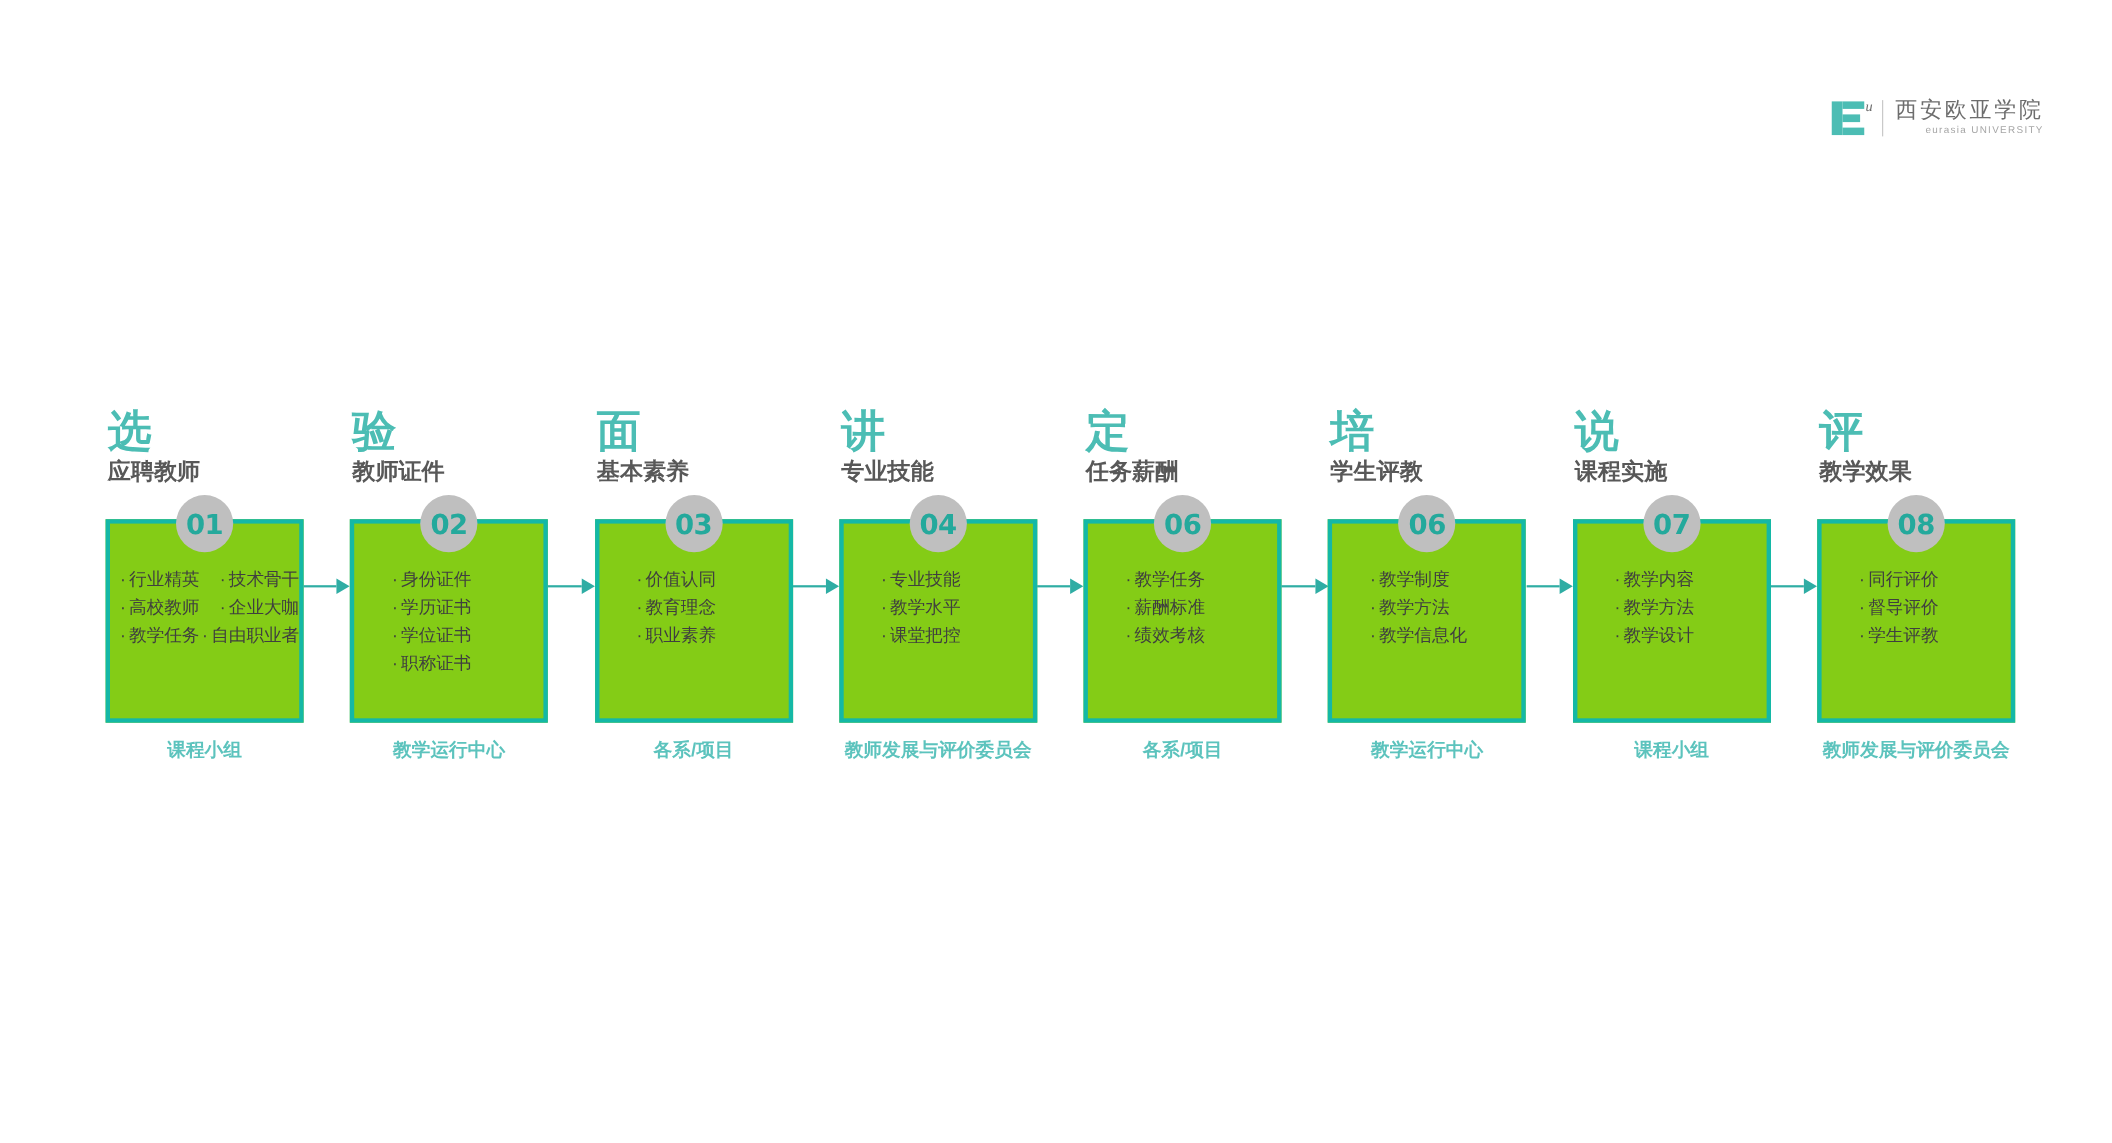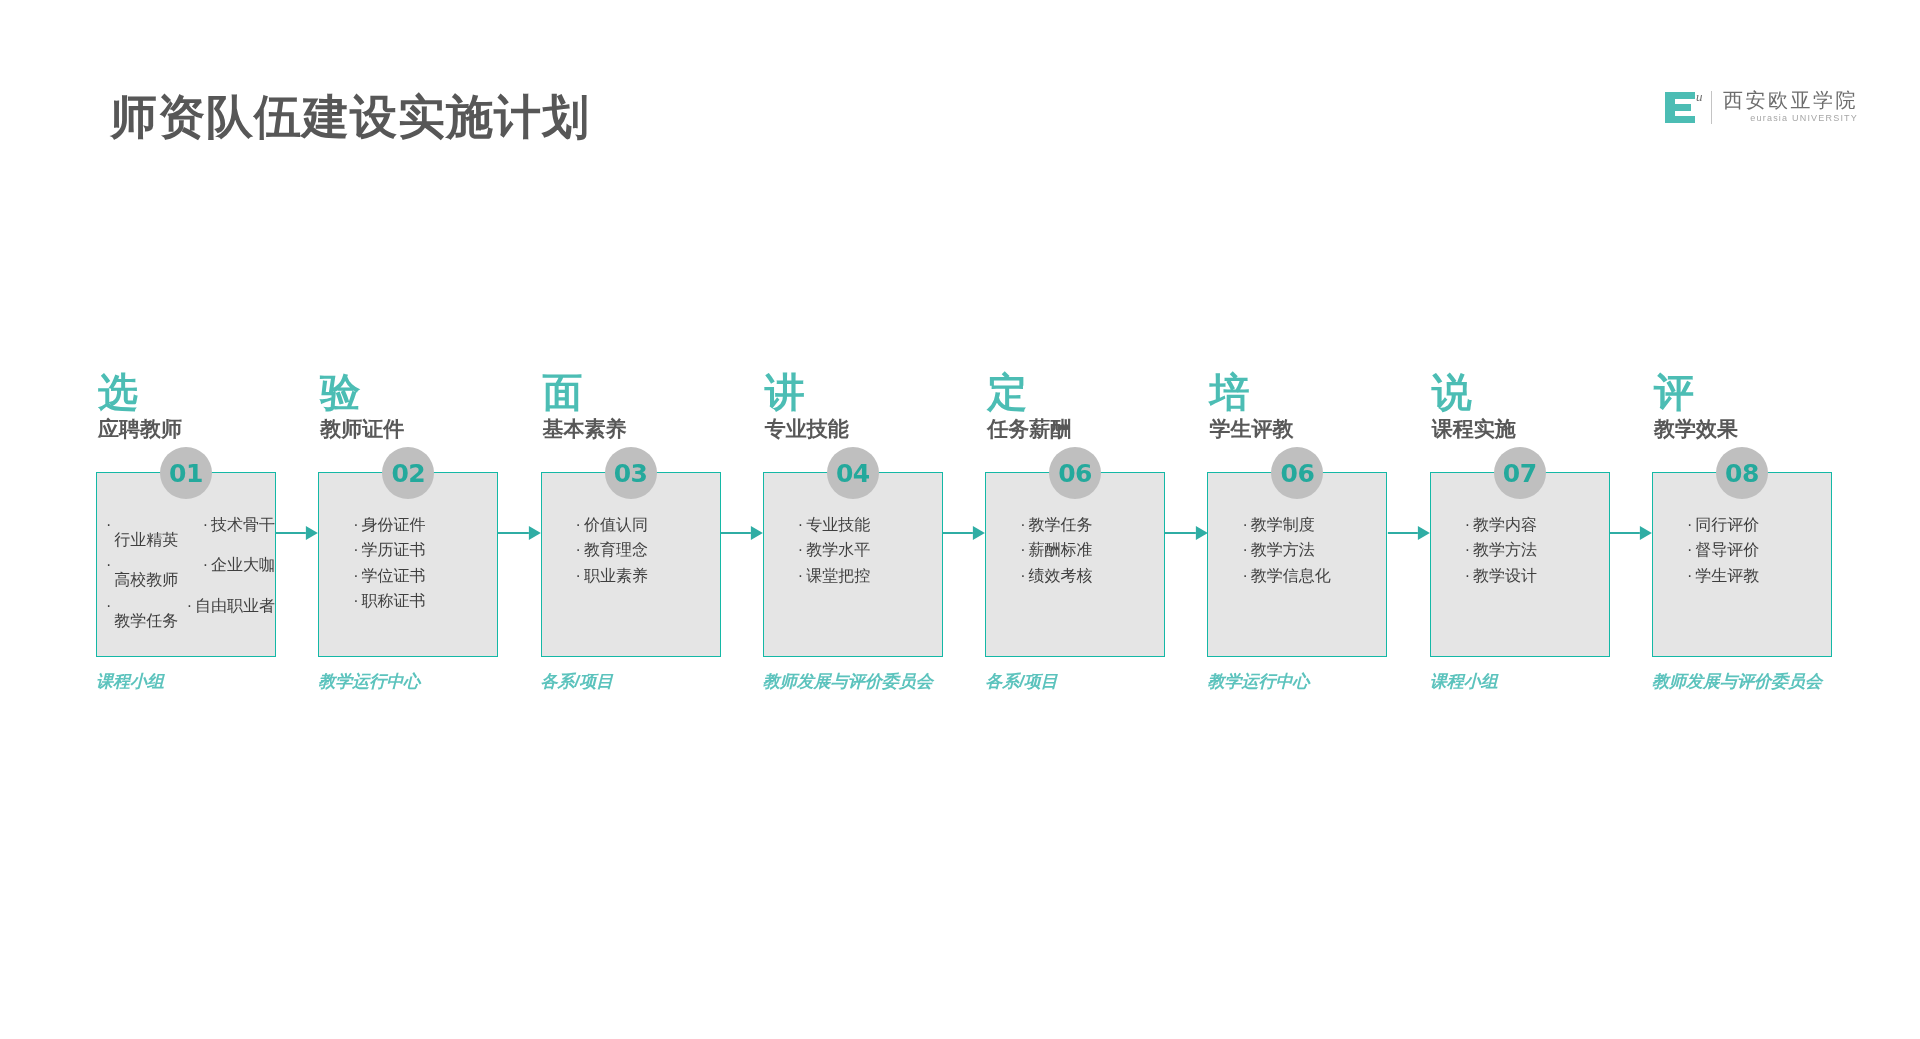--- a/index.html
+++ b/index.html
@@ -159,23 +159,23 @@
     color: #585858;
     line-height: 1.25;
     margin-top: 3px;
     white-space: nowrap;
   }
 
   .step-body {
     position: relative;
     margin-top: 26px;
     height: 185px;
-    border: 1px solid #14b8a6;
+    border: 4px solid #14b8a6;
     box-sizing: border-box;
-    background: #e5e5e5;
+    background: #84cc16;
   }
   .badge {
     position: absolute;
     top: -26px;
     left: 50%;
     transform: translateX(-50%);
     width: 52px;
     height: 52px;
     border-radius: 50%;
     background: #bfbfbf;
@@ -211,37 +211,36 @@
   .bullets.wide {
     padding-left: 9px;
   }
   .bullets .dot {
     display: inline-block;
     margin-right: 3px;
   }
   .bullets .col {
     display: inline-block;
   }
-  .bullets .col1 { width: 96px; margin-top: 15px; }
+  .bullets .col1 { width: 96px; }
 
   .step-foot {
     margin-top: 14px;
+    text-align: center;
     font-size: 17px;
     font-weight: bold;
     color: #5cc3bd;
     white-space: nowrap;
     line-height: 1.3;
-    font-style: italic;
   }
 </style>
 </head>
 <body>
 
 <div class="slide-header">
-  <h1 class="slide-title">师资队伍建设实施计划</h1>
 </div>
 
 <div class="logo">
   <span class="logo-mark">
     <svg width="30" height="31" viewBox="0 0 30 31" xmlns="http://www.w3.org/2000/svg">
       <rect x="0" y="0" width="10" height="31" fill="#4cbdb4"></rect>
       <rect x="10" y="0" width="20" height="7" fill="#4cbdb4"></rect>
       <rect x="10" y="12" width="16" height="7" fill="#4cbdb4"></rect>
       <rect x="10" y="24" width="20" height="7" fill="#4cbdb4"></rect>
     </svg>

